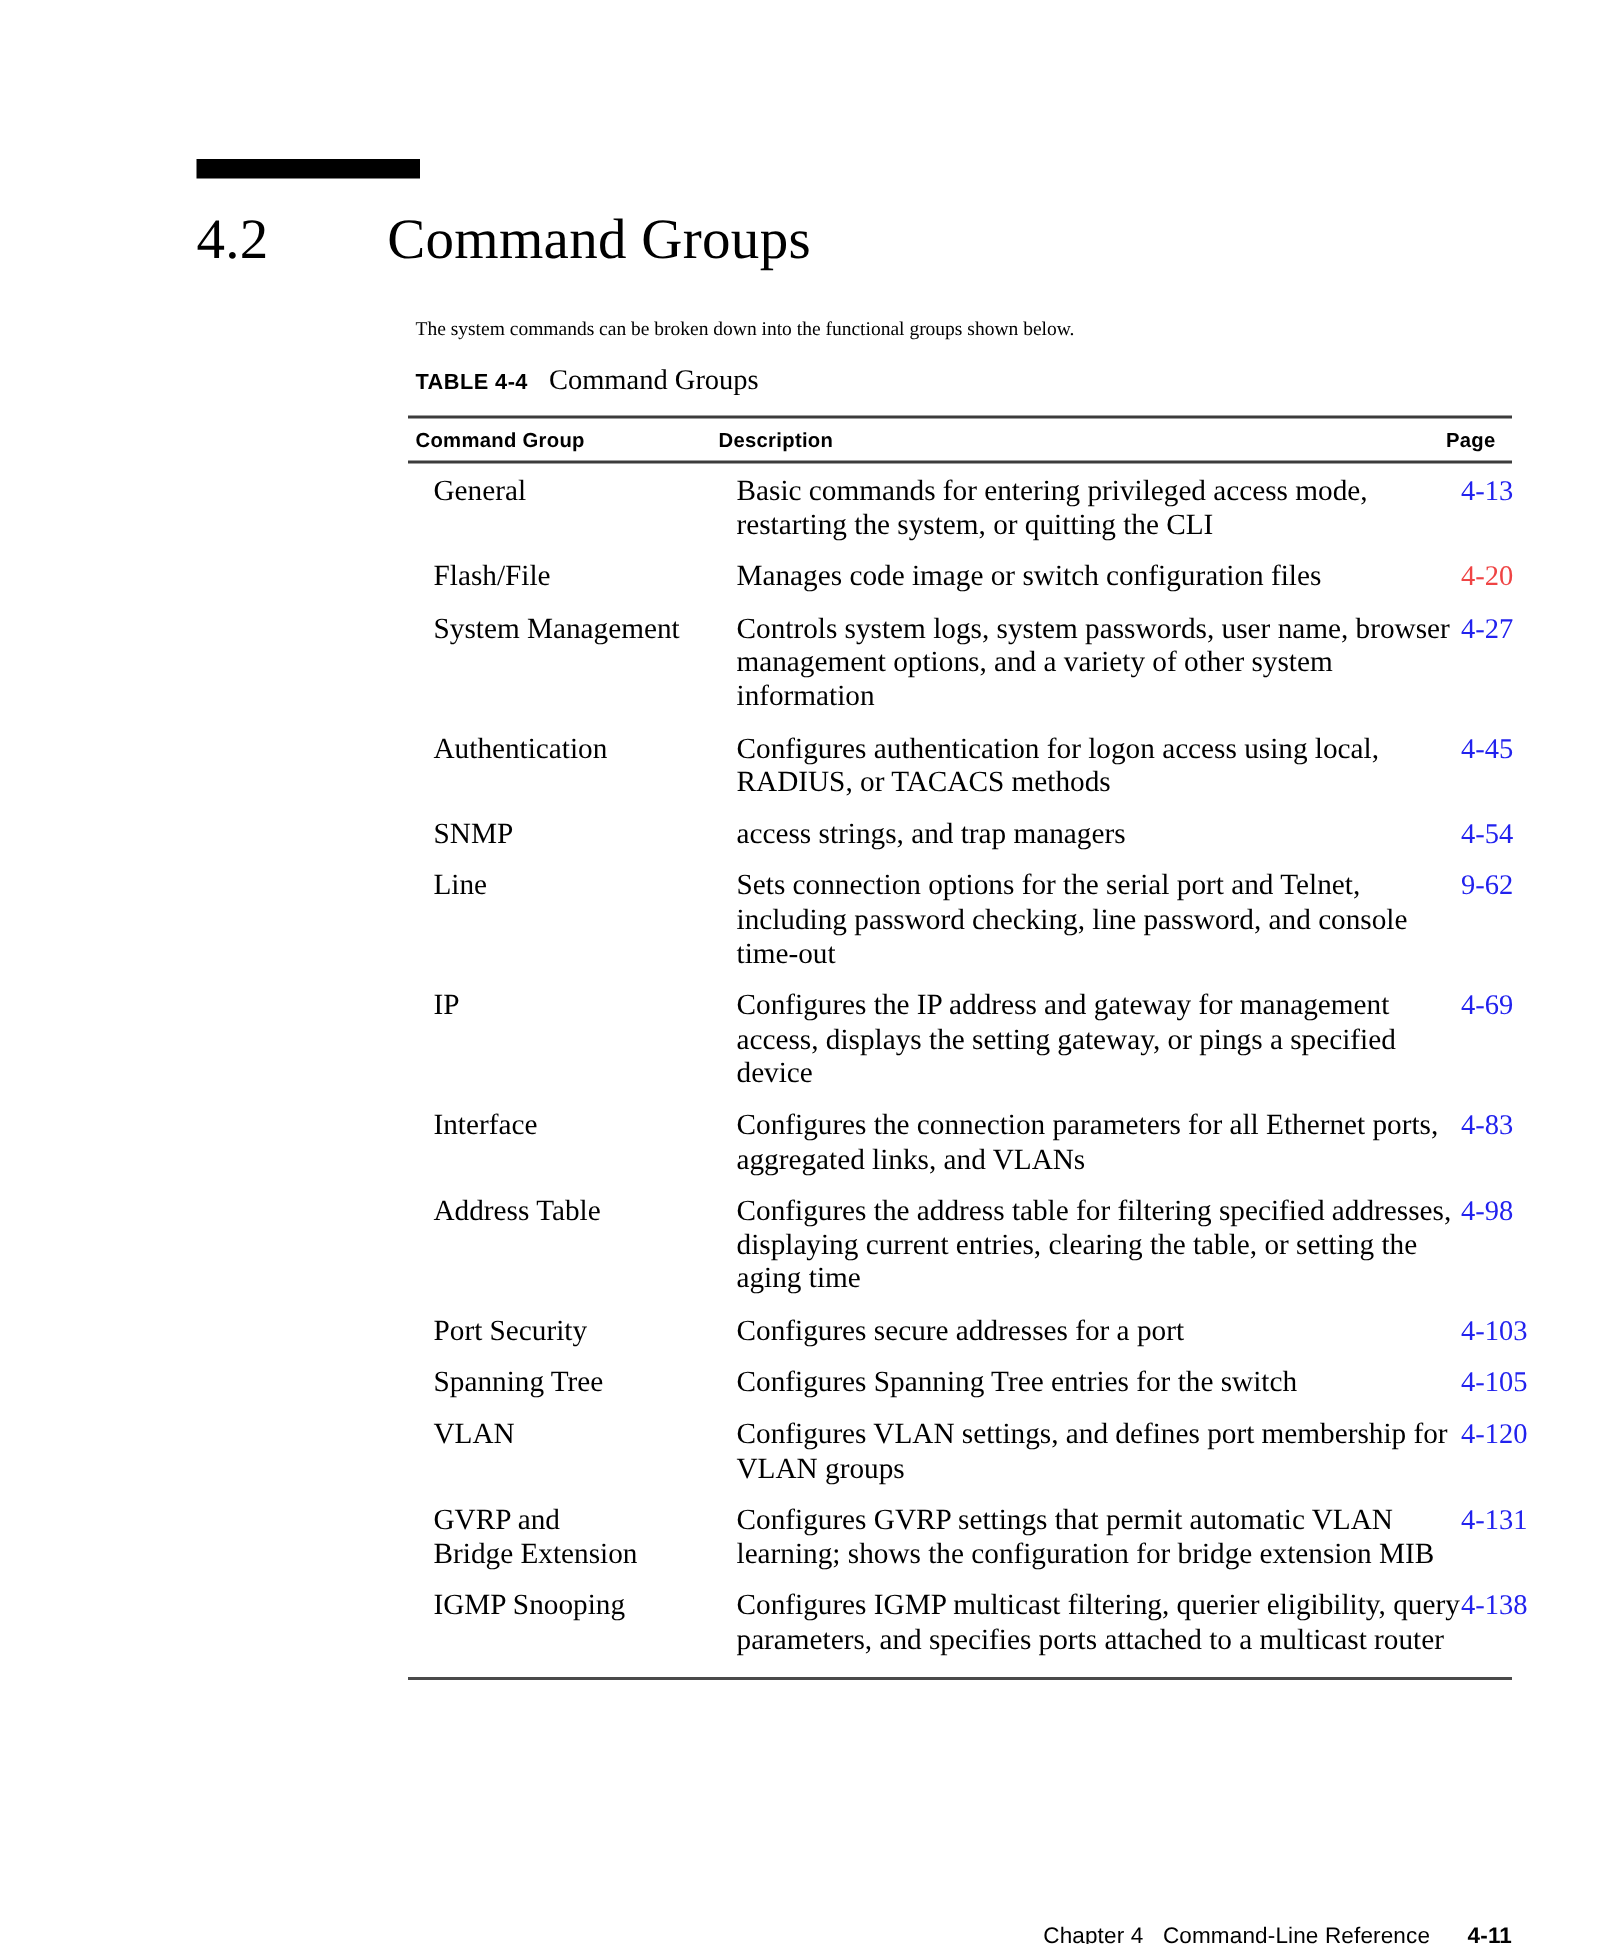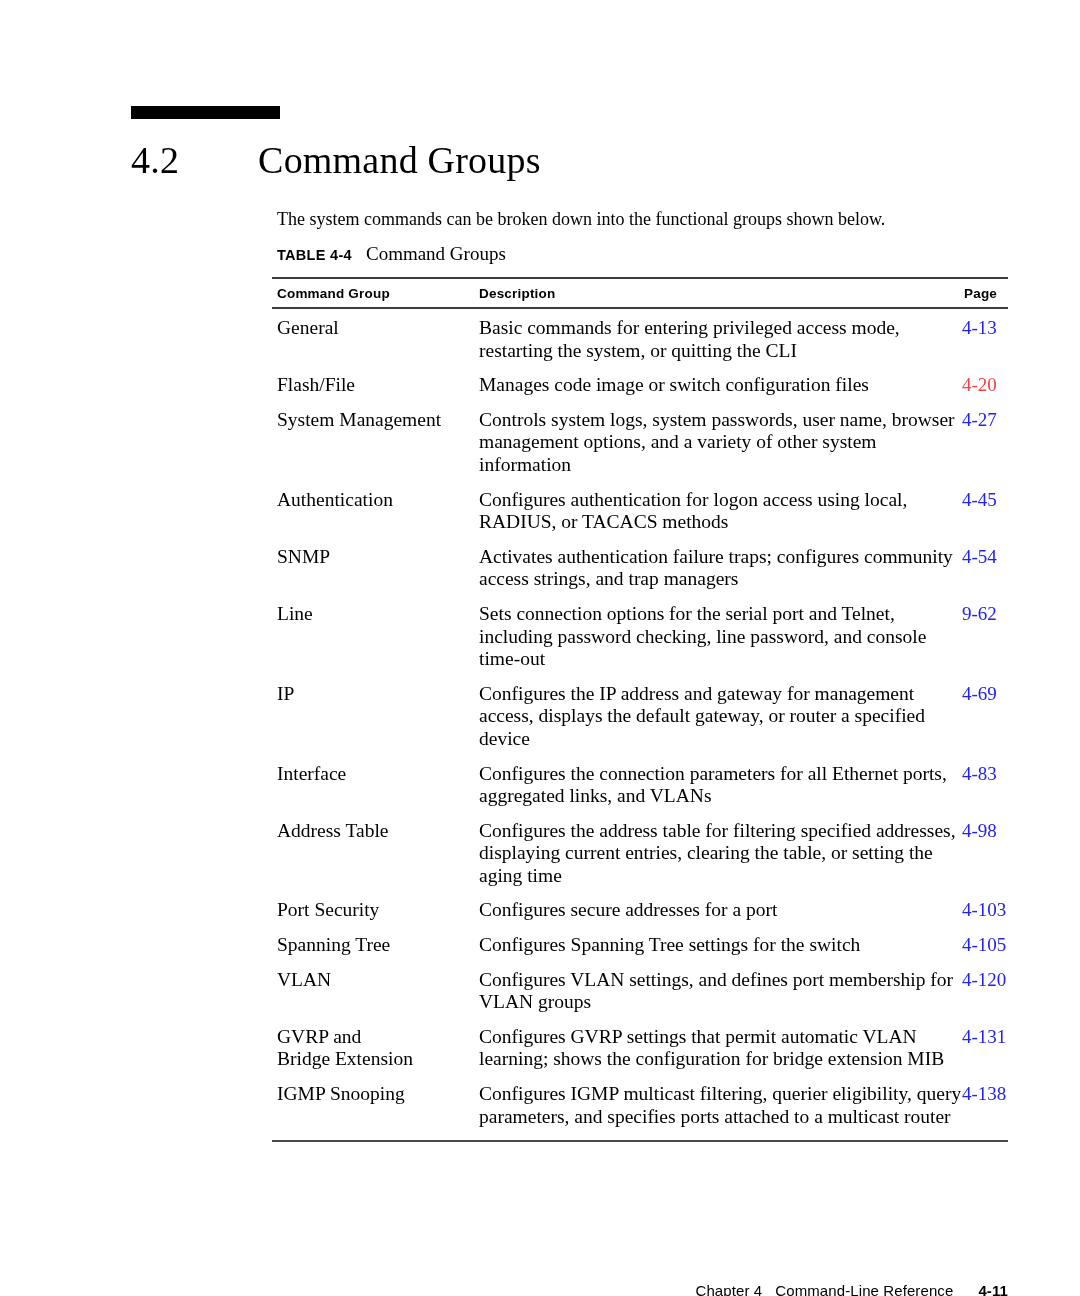--- a/index.html
+++ b/index.html
@@ -50,21 +50,21 @@
     line-height: 46px;
     margin-left: 79px;
     letter-spacing: 0.2px;
   }
 
   .intro-text {
     position: absolute;
     left: 277px;
     top: 206px;
     width: 745px;
-    font-size: 18px;
+    font-size: 13px;
     line-height: 26px;
   }
 
   
   .table-caption {
     position: absolute;
     left: 277px;
     top: 242px;
     font-size: 19px;
     line-height: 24px;
@@ -112,21 +112,21 @@
     font-family: "Liberation Sans", "DejaVu Sans", sans-serif;
     font-weight: bold;
     font-size: 13.5px;
     letter-spacing: 0.2px;
     padding: 7px 0 6px 0;
   }
   .col-group  { width: 207px; flex: 0 0 207px; padding-left: 5px; box-sizing: border-box; }
   .col-desc   { width: 485px; flex: 0 0 485px; }
   .col-page   { width: 80px;  flex: 0 0 80px; }
 
-  .tbody { padding-top: 8px; }
+  .tbody { padding-top: 8px; margin-left: 12px; }
 
   .trow {
     display: flex;
     align-items: flex-start;
     margin-bottom: 12px;
   }
   .cell {
     font-size: 19.5px;
     line-height: 22.6px;
   }
@@ -234,21 +234,20 @@
             <span class="line">Configures authentication for logon access using local,</span>
             <span class="line">RADIUS, or TACACS methods</span>
           </div>
           <a class="cell cell-page" href="#" style="color: rgb(34, 34, 238); text-decoration: none;">4-45</a>
         </div>
         <div class="trow">
           <div class="cell cell-group">
             <span class="line">SNMP</span>
           </div>
           <div class="cell cell-desc">
-            <span class="line">Activates authentication failure traps; configures community</span>
             <span class="line">access strings, and trap managers</span>
           </div>
           <a class="cell cell-page" href="#" style="color: rgb(34, 34, 238); text-decoration: none;">4-54</a>
         </div>
         <div class="trow">
           <div class="cell cell-group">
             <span class="line">Line</span>
           </div>
           <div class="cell cell-desc">
             <span class="line">Sets connection options for the serial port and Telnet,</span>
@@ -256,21 +255,21 @@
             <span class="line">time-out</span>
           </div>
           <a class="cell cell-page" href="#" style="color: rgb(34, 34, 238); text-decoration: none;">9-62</a>
         </div>
         <div class="trow">
           <div class="cell cell-group">
             <span class="line">IP</span>
           </div>
           <div class="cell cell-desc">
             <span class="line">Configures the IP address and gateway for management</span>
-            <span class="line">access, displays the default gateway, or router a specified</span>
+            <span class="line">access, displays the setting gateway, or pings a specified</span>
             <span class="line">device</span>
           </div>
           <a class="cell cell-page" href="#" style="color: rgb(34, 34, 238); text-decoration: none;">4-69</a>
         </div>
         <div class="trow">
           <div class="cell cell-group">
             <span class="line">Interface</span>
           </div>
           <div class="cell cell-desc">
             <span class="line">Configures the connection parameters for all Ethernet ports,</span>
@@ -296,21 +295,21 @@
           <div class="cell cell-desc">
             <span class="line">Configures secure addresses for a port</span>
           </div>
           <a class="cell cell-page" href="#" style="color: rgb(34, 34, 238); text-decoration: none;">4-103</a>
         </div>
         <div class="trow">
           <div class="cell cell-group">
             <span class="line">Spanning Tree</span>
           </div>
           <div class="cell cell-desc">
-            <span class="line">Configures Spanning Tree settings for the switch</span>
+            <span class="line">Configures Spanning Tree entries for the switch</span>
           </div>
           <a class="cell cell-page" href="#" style="color: rgb(34, 34, 238); text-decoration: none;">4-105</a>
         </div>
         <div class="trow">
           <div class="cell cell-group">
             <span class="line">VLAN</span>
           </div>
           <div class="cell cell-desc">
             <span class="line">Configures VLAN settings, and defines port membership for</span>
             <span class="line">VLAN groups</span>

